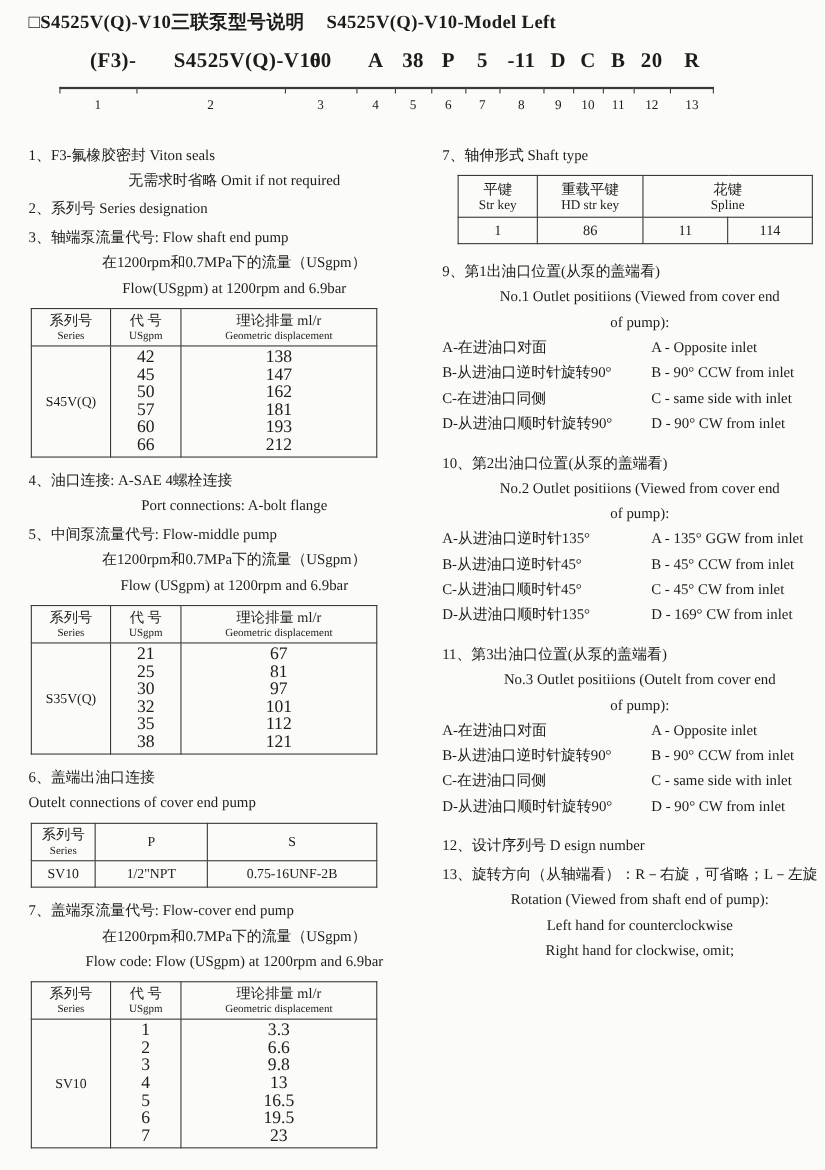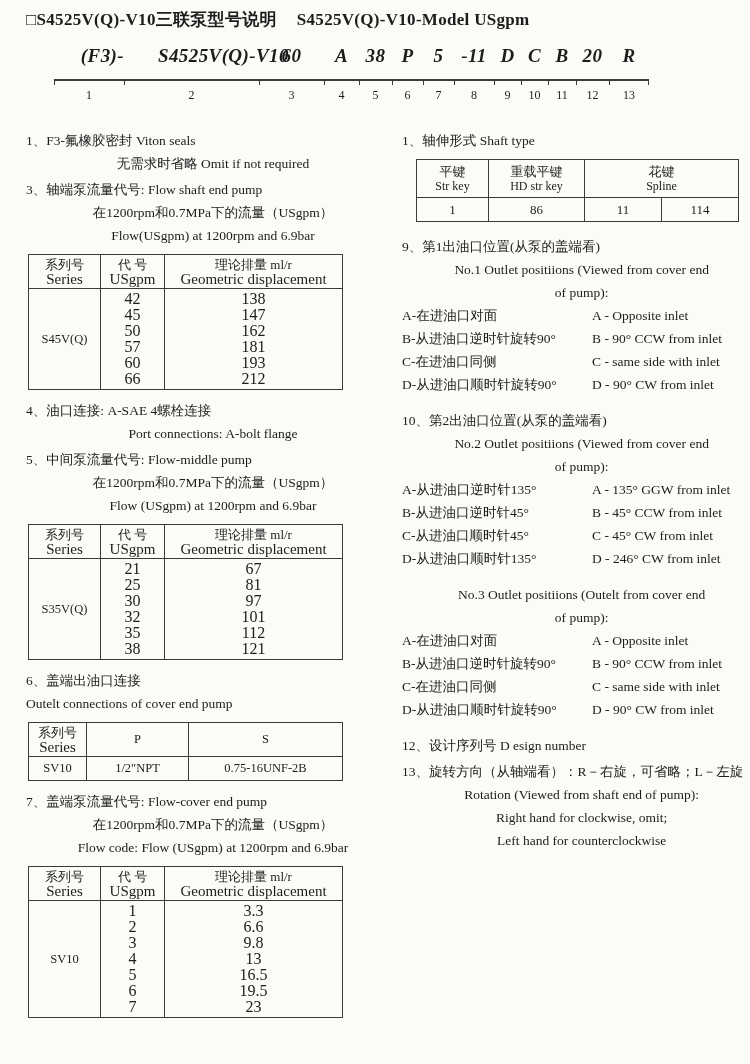--- a/index.html
+++ b/index.html
@@ -15,21 +15,21 @@
   
   .title-row { font-size: 17px; font-weight: 700; letter-spacing: 0.3px; white-space: nowrap; }
   .title-en { margin-left: 20px; }
 
   
   .mc-grid {
     display: grid;
     grid-template-columns: 70px 135px 65px 35px 33px 31px 31px 40px 27px 27px 28px 33px 40px;
     margin-left: 28px;
   }
-  .mc-codes { margin-top: 14px; font-size: 19px; font-weight: 700; letter-spacing: 0.4px; font-style: italic; }
+  .mc-codes { margin-top: 14px; font-size: 19px; font-weight: 700; letter-spacing: 0.4px; }
   .mc-codes .mc-cell { text-align: center; white-space: nowrap; }
   .mc-codes .mc-cell:nth-child(1) { text-align: right; }
   .mc-codes .mc-cell:nth-child(2) { text-align: center; margin-left: 34px; }
   .mc-ruler { margin-top: 12px; }
   .mc-ruler .mc-cell { height: 6px; border-top: 2px solid #3a3a3a; border-left: 1px solid #3a3a3a; }
   .mc-ruler .mc-cell:last-child { border-right: 1px solid #3a3a3a; }
   .mc-nums { margin-top: 3px; font-size: 12px; }
   .mc-nums .mc-cell { text-align: center; }
 
   
@@ -43,21 +43,21 @@
   .sec-gap { margin-top: 13px; }
 
   
   table { border-collapse: collapse; }
   .spec-table { margin: 7px 0 9px 2px; }
   .spec-table th, .spec-table td {
     border: 1px solid #3a3a3a; text-align: center; vertical-align: middle;
     font-weight: normal; padding: 2px 4px; font-size: 12.5px; color: #1c1c1c;
   }
   .hdr-cn { font-size: 13px; line-height: 16px; }
-  .hdr-en { font-size: 15px; line-height: 13px; }
+  .hdr-en { font-size: 10px; line-height: 13px; }
   .val-stack div { line-height: 16px; font-size: 16px; }
   .w-series { width: 72px; }
   .w-code   { width: 64px; }
   .w-disp   { width: 178px; }
   .t3 .t3c1 { width: 58px; }
   .t3 .t3c2 { width: 102px; }
   .t3 .t3c3 { width: 154px; }
   .t3 td { height: 24px; }
   .t5 { margin-left: 14px; }
   .t5 th { padding: 4px 4px; }
@@ -72,21 +72,21 @@
   .opt { display: flex; font-size: 13.5px; line-height: 23px; white-space: nowrap; }
   .opt-cn { width: 190px; flex: none; }
   .opt-en { flex: 1; }
 </style>
 </head>
 <body>
 
 <div class="page">
 
   <div class="title-row">
-    <span>□S4525V(Q)-V10三联泵型号说明</span><span class="title-en">S4525V(Q)-V10-Model USgpm</span>
+    <span>□S4525V(Q)-V10三联泵型号说明</span><span class="title-en">S4525V(Q)-V10-Model Left</span>
   </div>
 
   <div class="mc-grid mc-codes">
     <div class="mc-cell">(F3)-</div>
     <div class="mc-cell">S4525V(Q)-V10</div>
     <div class="mc-cell">60</div>
     <div class="mc-cell">A</div>
     <div class="mc-cell">38</div>
     <div class="mc-cell">P</div>
     <div class="mc-cell">5</div>
@@ -132,20 +132,23 @@
 
   <div class="columns">
 
     <div class="col-left">
 
       <div class="sec">
         <div class="line">1、F3-氟橡胶密封 Viton seals</div>
         <div class="line ind">无需求时省略 Omit if not required</div>
       </div>
 
+      <div class="sec">
+        <div class="line">2、系列号 Series designation</div>
+      </div>
 
       <div class="sec">
         <div class="line">3、轴端泵流量代号: Flow shaft end pump</div>
         <div class="line ind">在1200rpm和0.7MPa下的流量（USgpm）</div>
         <div class="line ind">Flow(USgpm) at 1200rpm and 6.9bar</div>
       </div>
 
       <table class="spec-table">
         <tbody>
             <tr>
@@ -300,21 +303,21 @@
           </td>
         </tr>
       </tbody>
         </table>
 
     </div>
 
     <div class="col-right">
 
       <div class="sec">
-        <div class="line">1、轴伸形式 Shaft type</div>
+        <div class="line">7、轴伸形式 Shaft type</div>
       </div>
 
       <table class="spec-table t5">
         <tbody>
             <tr>
           <th class="t5c1">
             <div class="hdr-cn">平键</div>
             <div class="hdr-en">Str key</div>
           </th>
           <th class="t5c2">
@@ -368,25 +371,26 @@
         <div class="opt">
           <span class="opt-cn">B-从进油口逆时针45°</span>
           <span class="opt-en">B - 45°  CCW from inlet</span>
         </div>
         <div class="opt">
           <span class="opt-cn">C-从进油口顺时针45°</span>
           <span class="opt-en">C - 45°  CW from inlet</span>
         </div>
         <div class="opt">
           <span class="opt-cn">D-从进油口顺时针135°</span>
-          <span class="opt-en">D - 246°  CW from inlet</span>
+          <span class="opt-en">D - 169°  CW from inlet</span>
         </div>
       </div>
 
       <div class="sec sec-gap">
+        <div class="line">11、第3出油口位置(从泵的盖端看)</div>
         <div class="line ind">No.3 Outlet positiions (Outelt  from cover end</div>
         <div class="line ind">of pump):</div>
         <div class="opt">
           <span class="opt-cn">A-在进油口对面</span>
           <span class="opt-en">A - Opposite inlet</span>
         </div>
         <div class="opt">
           <span class="opt-cn">B-从进油口逆时针旋转90°</span>
           <span class="opt-en">B - 90°  CCW from inlet</span>
         </div>
@@ -400,19 +404,19 @@
         </div>
       </div>
 
       <div class="sec sec-gap">
         <div class="line">12、设计序列号 D esign number</div>
       </div>
 
       <div class="sec">
         <div class="line">13、旋转方向（从轴端看）：R－右旋，可省略；L－左旋</div>
         <div class="line ind">Rotation (Viewed from shaft end of pump):</div>
+        <div class="line ind">Left hand for counterclockwise</div>
         <div class="line ind">Right hand for clockwise, omit;</div>
-        <div class="line ind">Left hand for counterclockwise</div>
       </div>
 
     </div>
   </div>
 </div>
 
 </body></html>

